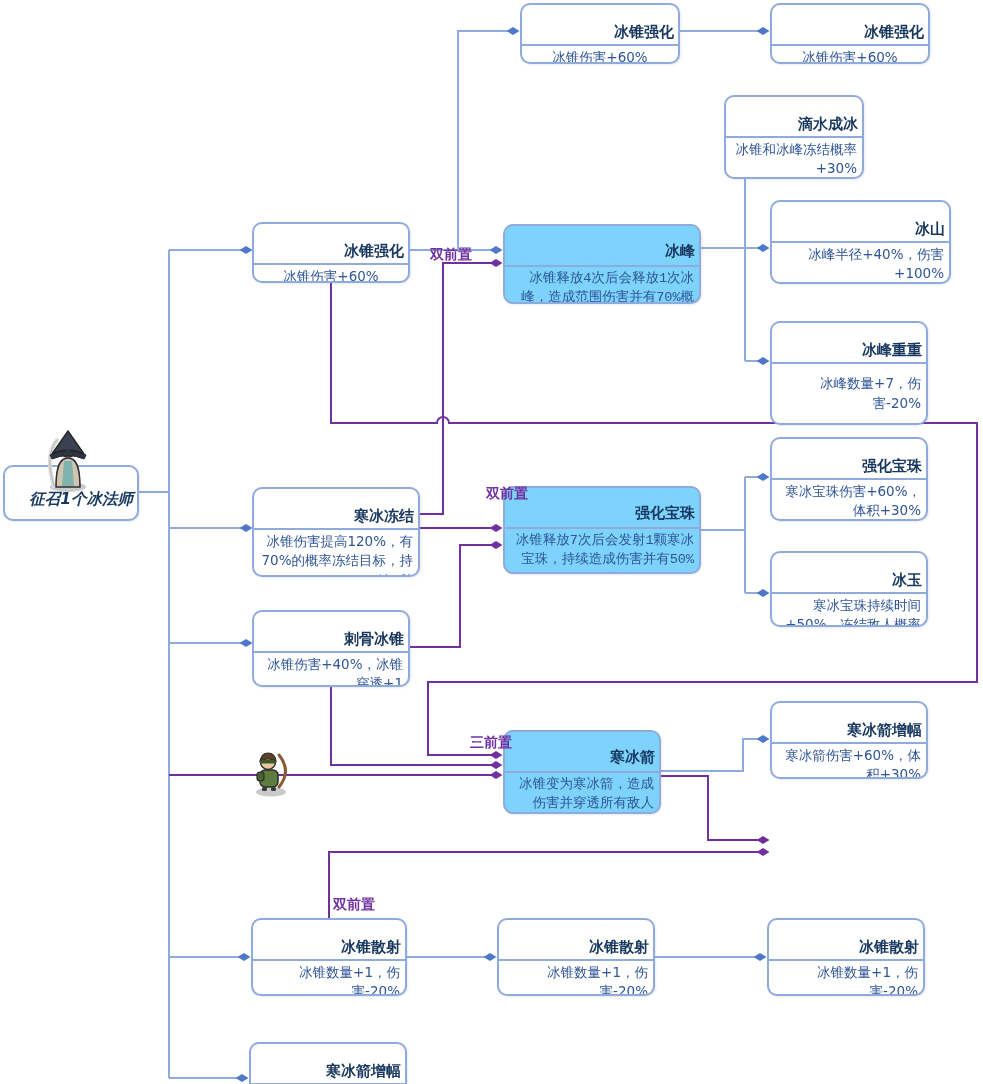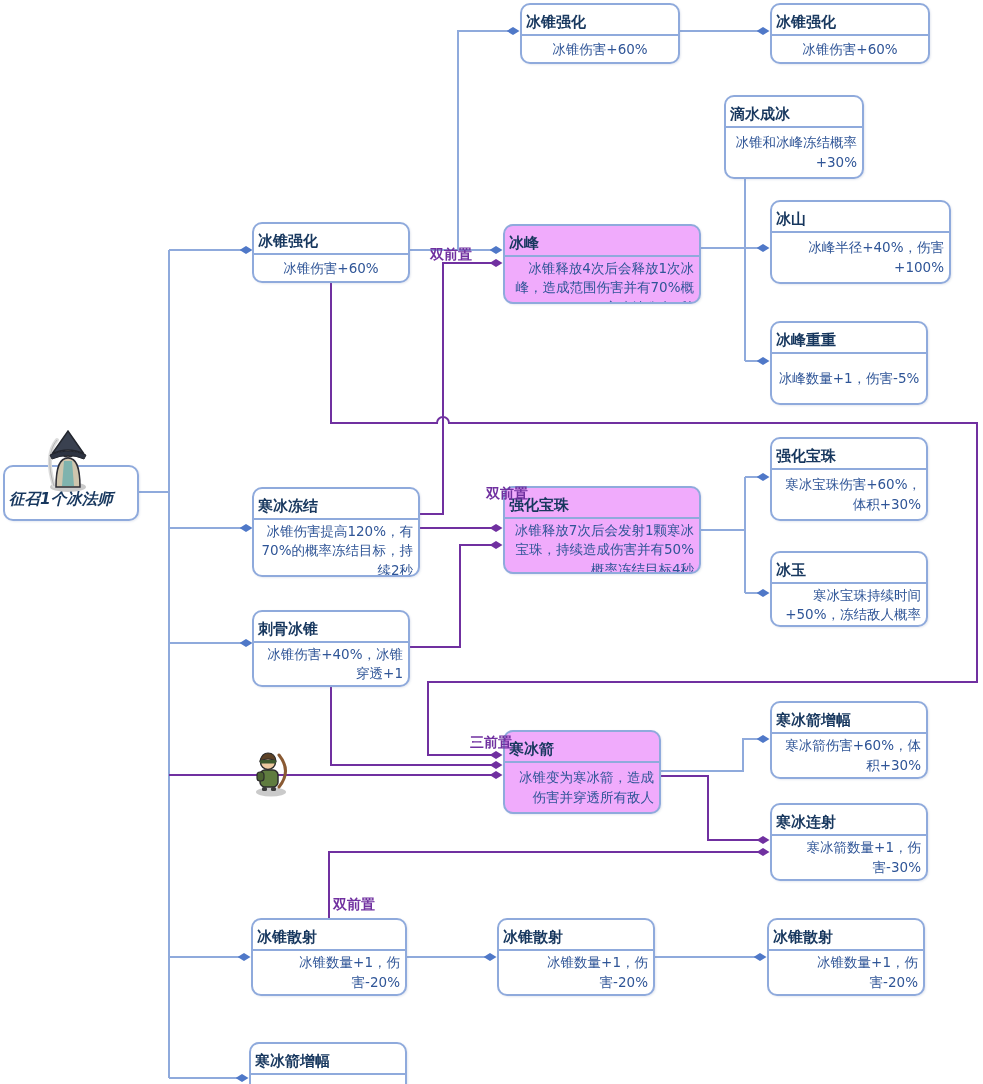--- a/index.html
+++ b/index.html
@@ -8,24 +8,24 @@
     font-family:"DejaVu Sans","Liberation Sans",sans-serif;
   }
   #lines{position:absolute;left:0;top:0;z-index:1;pointer-events:none;}
   .blue{stroke:#8faadc;stroke-width:2;fill:none;}
   .purple{stroke:#7030a0;stroke-width:2;fill:none;}
   .node{
     position:absolute;z-index:2;box-sizing:border-box;background:#fff;
     border:2px solid #8faadc;border-radius:10px;display:flex;flex-direction:column;
     overflow:hidden;box-shadow:1px 1px 2px rgba(120,140,180,.18);
   }
-  .node.special{background:#f0abfc;}
+  .node.special{background:#7dd3fc;font-family:Liberation Mono, monospace;}
   .node .title{
-    font-weight:bold;color:#17375e;font-size:15px;text-align:left;
-    padding:7px 4px 2px 4px;border-bottom:2px solid #8faadc;line-height:1.35;flex:0 0 auto;
+    font-weight:bold;color:#17375e;font-size:15px;text-align:right;
+    padding:17px 4px 2px 4px;border-bottom:2px solid #8faadc;line-height:1.35;flex:0 0 auto;
   }
   .node .body{
     color:#2f5597;font-size:13.5px;line-height:1.42;text-align:right;
     padding:2px 5px;flex:1 1 auto;display:flex;align-items:center;justify-content:center;
   }
   .node.rootnode{justify-content:center;}
   .node.rootnode .title{border-bottom:none;padding-top:14px;font-size:15.5px;font-style:italic;}
   .plabel{
     position:absolute;z-index:3;color:#7030a0;font-weight:bold;font-size:14px;white-space:nowrap;margin-top:28px;
   }
@@ -105,23 +105,23 @@
     <div class="body">冰锥释放4次后会释放1次冰峰，造成范围伤害并有70%概率冻结敌人3秒</div>
   </div>
   <div class="node" style="left:724px;top:95px;width:140px;height:84px">
     <div class="title">滴水成冰</div>
     <div class="body">冰锥和冰峰冻结概率+30%</div>
   </div>
   <div class="node" style="left:770px;top:200px;width:181px;height:84px">
     <div class="title">冰山</div>
     <div class="body">冰峰半径+40%，伤害+100%</div>
   </div>
-  <div class="node" style="left:770px;top:321px;width:158px;height:84px">
+  <div class="node" style="left:770px;top:321px;width:158px;height:104px">
     <div class="title">冰峰重重</div>
-    <div class="body">冰峰数量+1，伤害-5%</div>
+    <div class="body">冰峰数量+7，伤害-20%</div>
   </div>
 
   <div class="node" style="left:252px;top:487px;width:168px;height:90px">
     <div class="title">寒冰冻结</div>
     <div class="body">冰锥伤害提高120%，有70%的概率冻结目标，持续2秒</div>
   </div>
   <div class="node special" style="left:503px;top:486px;width:198px;height:88px">
     <div class="title">强化宝珠</div>
     <div class="body">冰锥释放7次后会发射1颗寒冰宝珠，持续造成伤害并有50%概率冻结目标4秒</div>
   </div>
@@ -138,24 +138,20 @@
     <div class="title">刺骨冰锥</div>
     <div class="body">冰锥伤害+40%，冰锥穿透+1</div>
   </div>
   <div class="node special" style="left:503px;top:730px;width:158px;height:84px">
     <div class="title">寒冰箭</div>
     <div class="body">冰锥变为寒冰箭，造成伤害并穿透所有敌人</div>
   </div>
   <div class="node" style="left:770px;top:701px;width:158px;height:78px">
     <div class="title">寒冰箭增幅</div>
     <div class="body">寒冰箭伤害+60%，体积+30%</div>
-  </div>
-  <div class="node" style="left:770px;top:803px;width:158px;height:78px">
-    <div class="title">寒冰连射</div>
-    <div class="body">寒冰箭数量+1，伤害-30%</div>
   </div>
 
   <div class="node" style="left:251px;top:918px;width:156px;height:78px">
     <div class="title">冰锥散射</div>
     <div class="body">冰锥数量+1，伤害-20%</div>
   </div>
   <div class="node" style="left:497px;top:918px;width:158px;height:78px">
     <div class="title">冰锥散射</div>
     <div class="body">冰锥数量+1，伤害-20%</div>
   </div>

